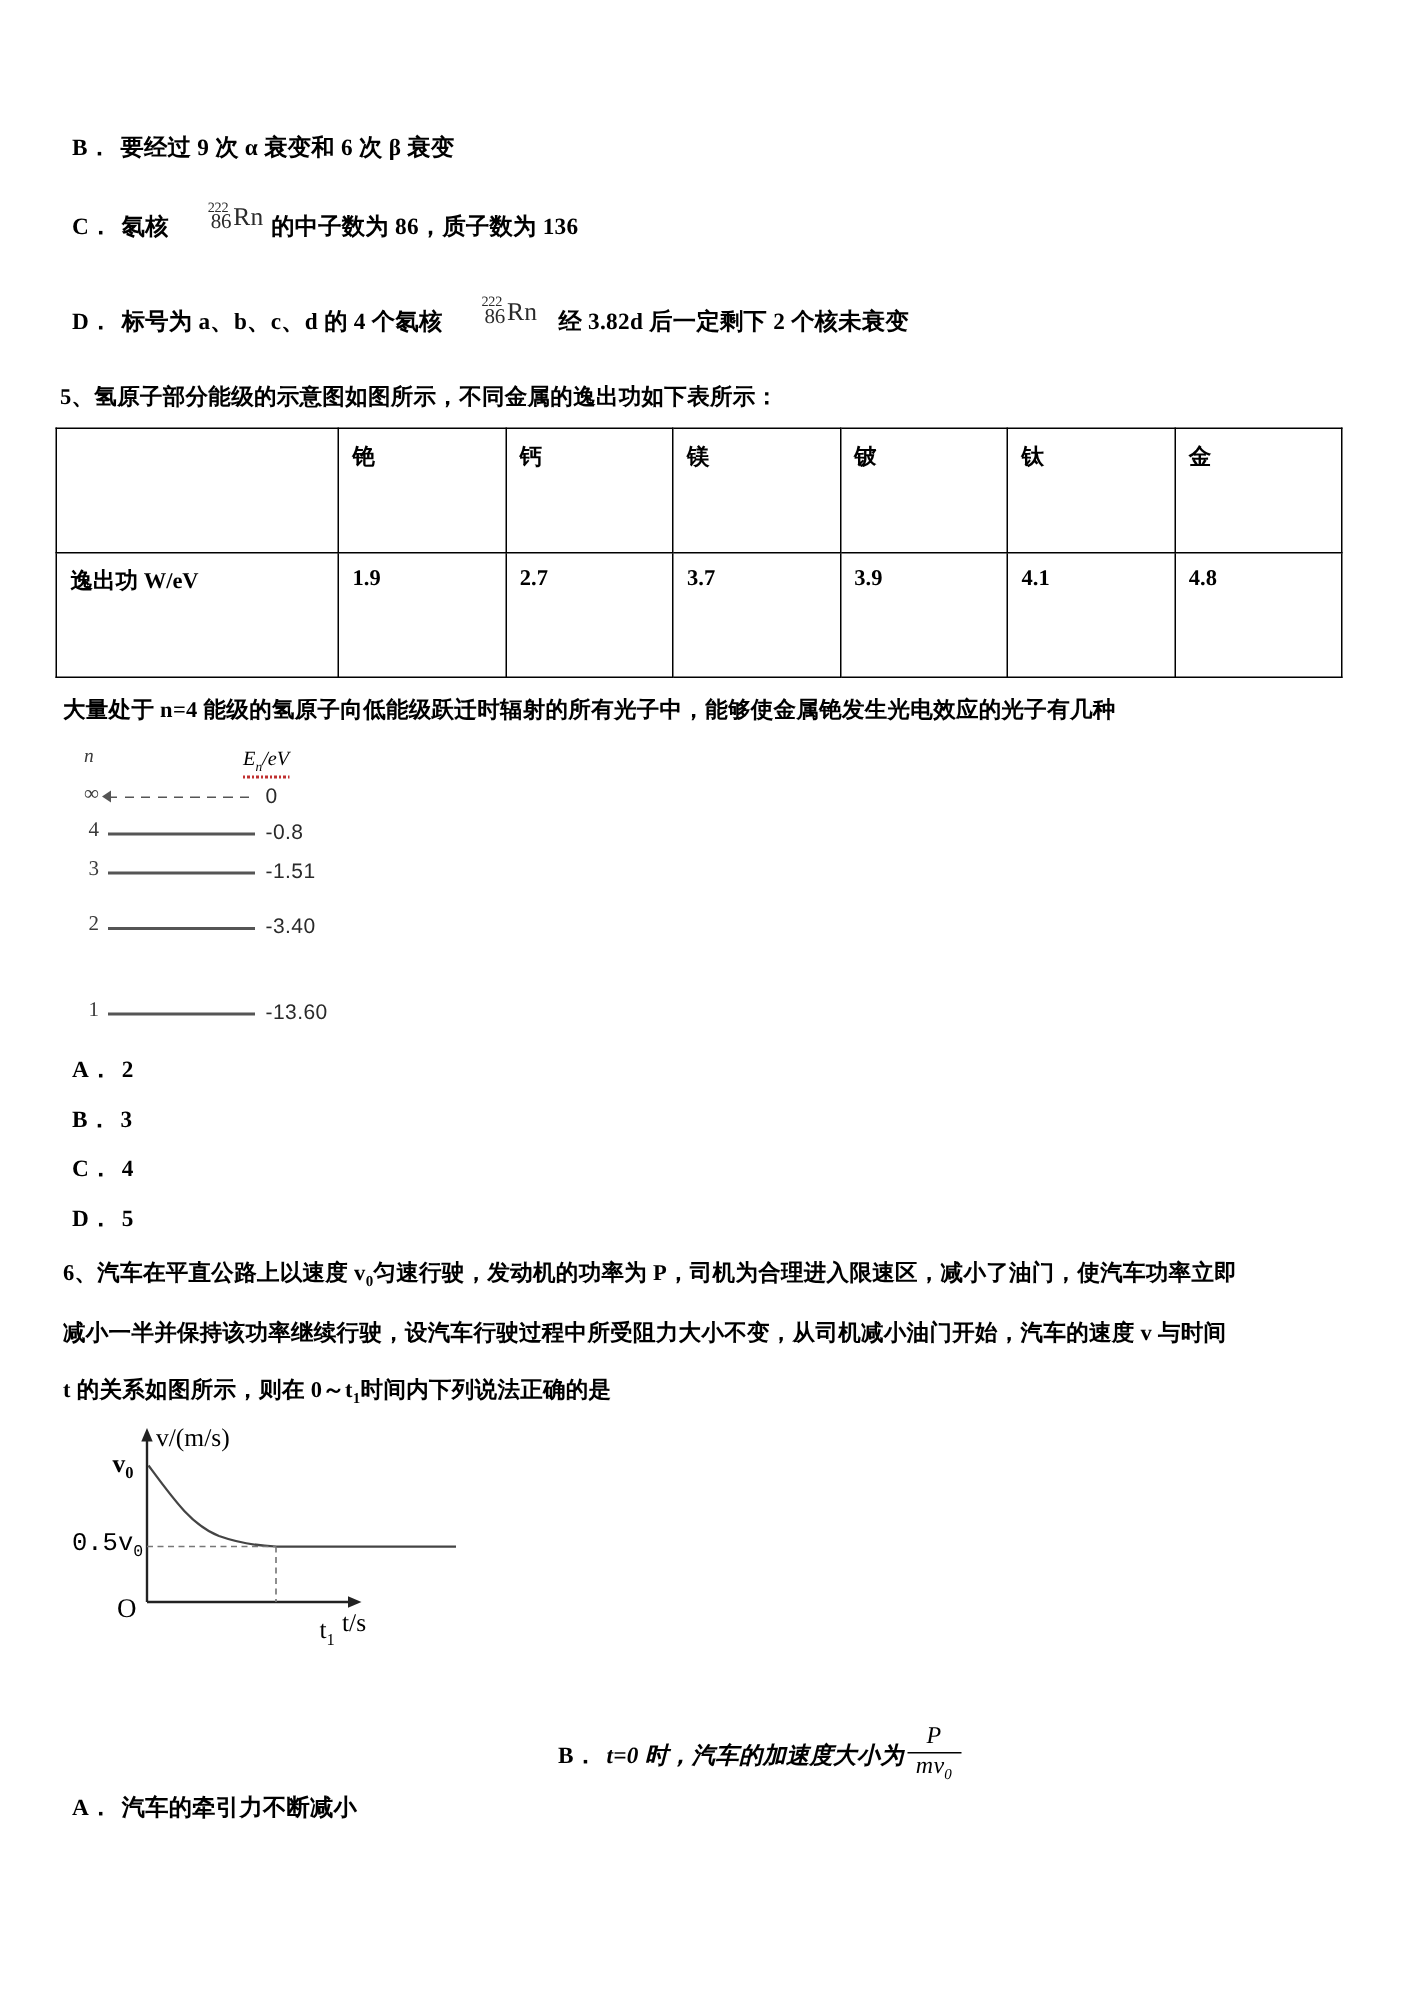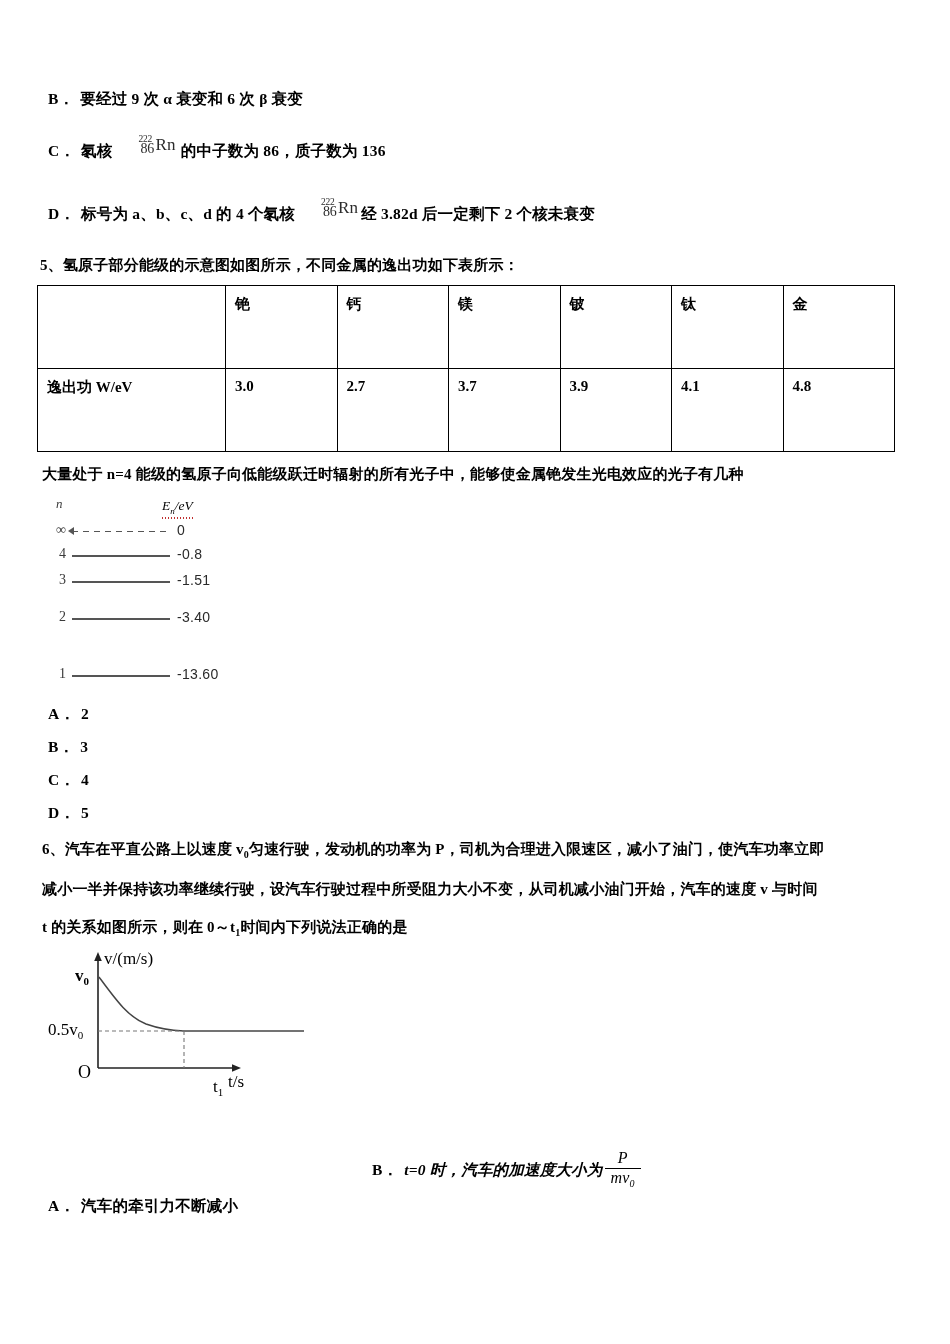--- a/index.html
+++ b/index.html
@@ -213,39 +213,39 @@
 
 <div class="qline" style="left:48px; top:88px;">
   <span>B．</span><span style="margin-left:6px;">要经过 9 次 α 衰变和 6 次 β 衰变</span>
 </div>
 
 <div class="qline" style="left:48px; top:140px;">
   <span>C．</span><span style="margin-left:6px;">氡核</span><span class="iso"><span class="nums"><span class="mass">222</span><span class="atomic">86</span></span><span class="sym">Rn</span></span><span style="margin-left:3px;">的中子数为 86，质子数为 136</span>
 </div>
 
 <div class="qline" style="left:48px; top:203px;">
-  <span>D．</span><span style="margin-left:6px;">标号为 a、b、c、d 的 4 个氡核</span><span class="iso"><span class="nums"><span class="mass">222</span><span class="atomic">86</span></span><span class="sym">Rn</span></span><span style="margin-left:1px;">经 3.82d 后一定剩下 2 个核未衰变</span>
+  <span>D．</span><span style="margin-left:6px;">标号为 a、b、c、d 的 4 个氡核</span><span class="iso"><span class="nums"><span class="mass">222</span><span class="atomic">86</span></span><span class="sym">Rn</span></span><span style="margin-left:12px;">经 3.82d 后一定剩下 2 个核未衰变</span>
 </div>
 
 <div class="qline" style="left:40px; top:254px; font-size:15px;">5、氢原子部分能级的示意图如图所示，不同金属的逸出功如下表所示：</div>
 
 <table id="metal-table">
   <tbody>
       <tr>
     <td class="col-head"></td>
     <td>铯</td>
     <td>钙</td>
     <td>镁</td>
     <td>铍</td>
     <td>钛</td>
     <td>金</td>
   </tr>
   <tr>
     <td class="col-head">逸出功 W/eV</td>
-    <td>3.0</td>
+    <td>1.9</td>
     <td>2.7</td>
     <td>3.7</td>
     <td>3.9</td>
     <td>4.1</td>
     <td>4.8</td>
   </tr>
 </tbody>
   </table>
 
 <div class="qline" style="left:42px; top:463px; font-size:15px;">大量处于 n=4 能级的氢原子向低能级跃迁时辐射的所有光子中，能够使金属铯发生光电效应的光子有几种</div>
@@ -322,21 +322,21 @@
 
     <line x1="38" y1="83" x2="124" y2="83" stroke="#777" stroke-width="1.1" stroke-dasharray="4,3"></line>
 
     <line x1="124" y1="83" x2="124" y2="120" stroke="#777" stroke-width="1.1" stroke-dasharray="4,3"></line>
   </svg>
 
   <div style="position:absolute; left:44px; top:1px; font-family:'Liberation Serif',serif; font-size:17px;">v/(m/s)</div>
 
   <div style="position:absolute; left:15px; top:18px; font-family:'Liberation Serif',serif; font-size:17px; font-weight:bold;"><span>v</span><span style="font-size:11px; vertical-align:sub;">0</span></div>
 
-  <div style="position:absolute; left:-12px; top:72px; font-family:Liberation Serif, serif; font-size:17px;"><span>0.5v</span><span style="font-size:11px; vertical-align:sub;">0</span></div>
+  <div style="position:absolute; left:-12px; top:72px; font-family:Liberation Mono, monospace; font-size:17px;"><span>0.5v</span><span style="font-size:11px; vertical-align:sub;">0</span></div>
 
   <div style="position:absolute; left:18px; top:114px; font-family:'Liberation Serif',serif; font-size:18px;">O</div>
 
   <div style="position:absolute; left:116px; top:129px; font-family:'Liberation Serif',serif; font-size:17px;margin-left:37px;"><span>t</span><span style="font-size:11px; vertical-align:sub;">1</span></div>
 
   <div style="position:absolute; left:168px; top:124px; font-family:'Liberation Serif',serif; font-size:17px;">t/s</div>
 </div>
 
 <div class="qline" style="left:48px; top:1152px;margin-top:43px;">
   <span>A．</span><span style="margin-left:6px;">汽车的牵引力不断减小</span>

